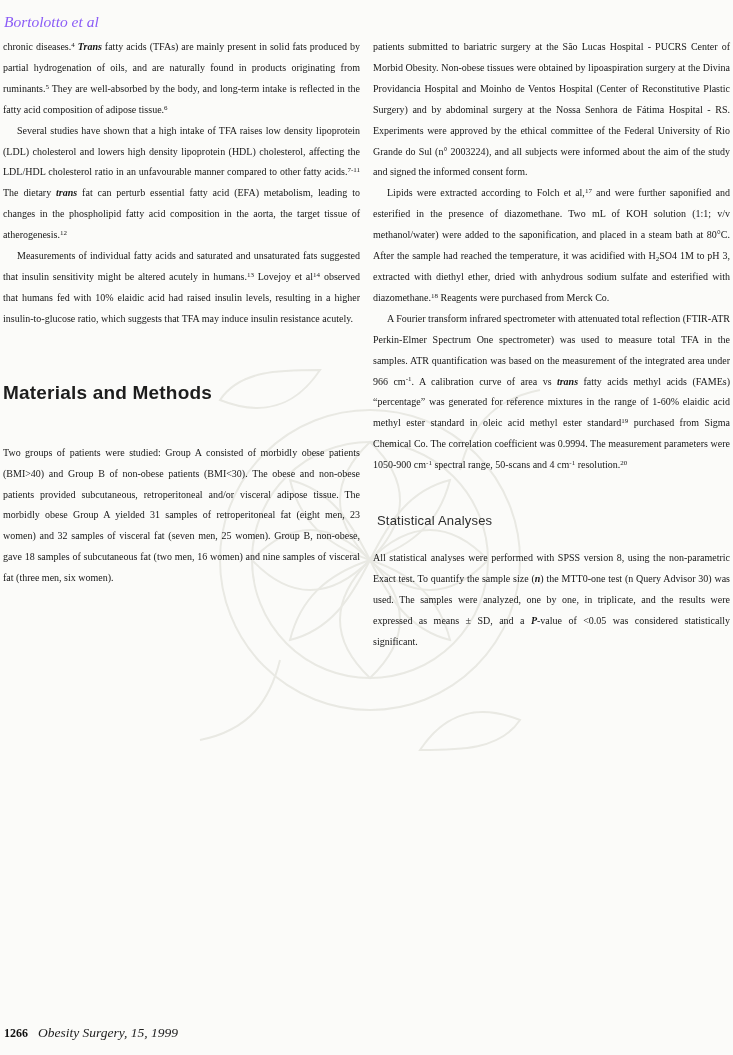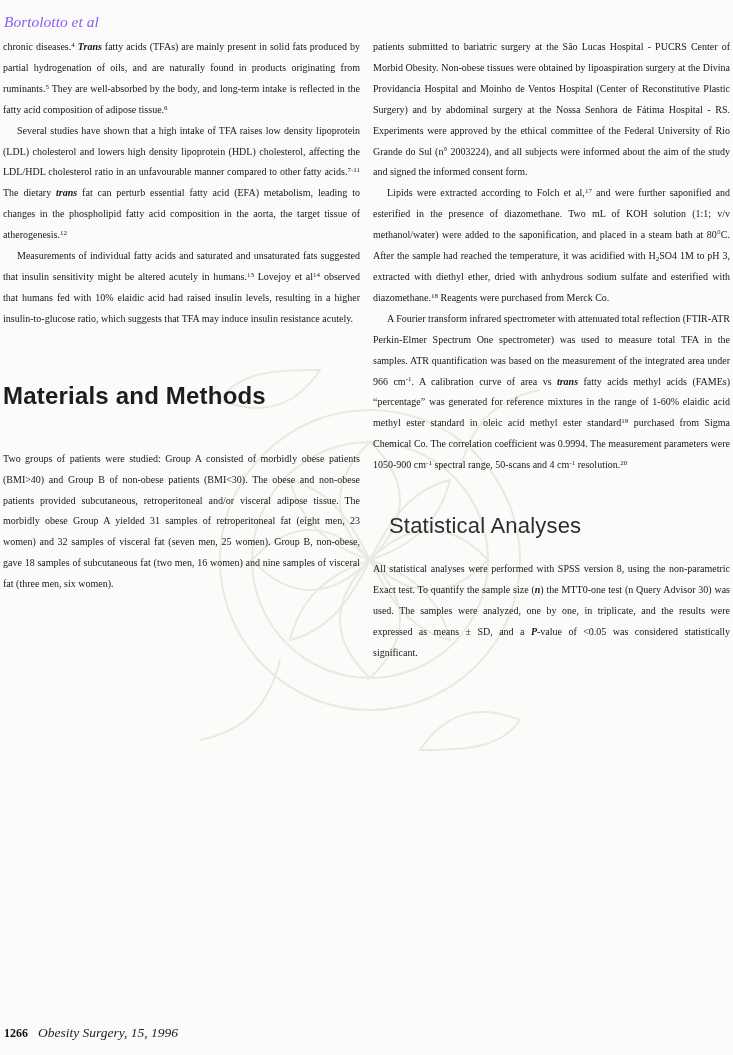--- a/index.html
+++ b/index.html
@@ -51,32 +51,32 @@
   .col p.indent { text-indent: 14px; }
   sup, sub {
     font-size: 70%;
     line-height: 0;
   }
   sup { vertical-align: baseline; position: relative; top: -0.45em; }
   sub { vertical-align: baseline; position: relative; top: 0.25em; }
   .bi { font-weight: bold; font-style: italic; }
   h1.section-heading {
     font-family: "Liberation Sans", "DejaVu Sans", sans-serif;
-    font-size: 24px;
+    font-size: 19px;
     font-weight: bold;
     color: #1d1d1d;
     margin: 52px 0 39px 0;
     letter-spacing: 0.2px;
   }
   h2.subsection-heading {
     font-family: "Liberation Sans", "DejaVu Sans", sans-serif;
-    font-size: 22px;
+    font-size: 13px;
     font-weight: 400;
     color: #2e2e2e;
-    margin: 37px 0 20px 16px;
+    margin: 37px 0 20px 4px;
     letter-spacing: 0.2px;
   }
   .footer {
     position: absolute;
     left: 4px; top: 1023px;
     z-index: 1;
     white-space: nowrap;
   }
   .footer .pagenum {
     font-weight: bold;
@@ -134,16 +134,16 @@
       <p class="p indent"><span>A Fourier transform infrared spectrometer with attenuated total reflection (FTIR-ATR Perkin-Elmer Spectrum One spectrometer) was used to measure total TFA in the samples. ATR quantification was based on the measurement of the integrated area under 966 cm</span><sup>-1</sup><span>. A calibration curve of area vs </span><span class="bi">trans</span><span> fatty acids methyl acids (FAMEs) “percentage” was generated for reference mixtures in the range of 1-60% elaidic acid methyl ester standard in oleic acid methyl ester standard</span><sup>19</sup><span> purchased from Sigma Chemical Co. The correlation coefficient was 0.9994. The measurement parameters were 1050-900 cm</span><sup>-1</sup><span> spectral range, 50-scans and 4 cm</span><sup>-1</sup><span> resolution.</span><sup>20</sup></p>
 
       <h2 class="subsection-heading">Statistical Analyses</h2>
 
       <p class="p"><span>All statistical analyses were performed with SPSS version 8, using the non-parametric Exact test. To quantify the sample size (</span><span class="bi">n</span><span>) the MTT0-one test (n Query Advisor 30) was used. The samples were analyzed, one by one, in triplicate, and the results were expressed as means ± SD, and a </span><span class="bi">P</span><span>-value of &lt;0.05 was considered statistically significant.</span></p>
     </div>
 
   </div>
 
   <div class="footer">
-    <span class="pagenum">1266</span><span class="journal">Obesity Surgery, 15, 1996</span>
+    <span class="pagenum">1266</span><span class="journal">Obesity Surgery, 15, 1999</span>
   </div>
 
 </div>
 
 </body></html>

